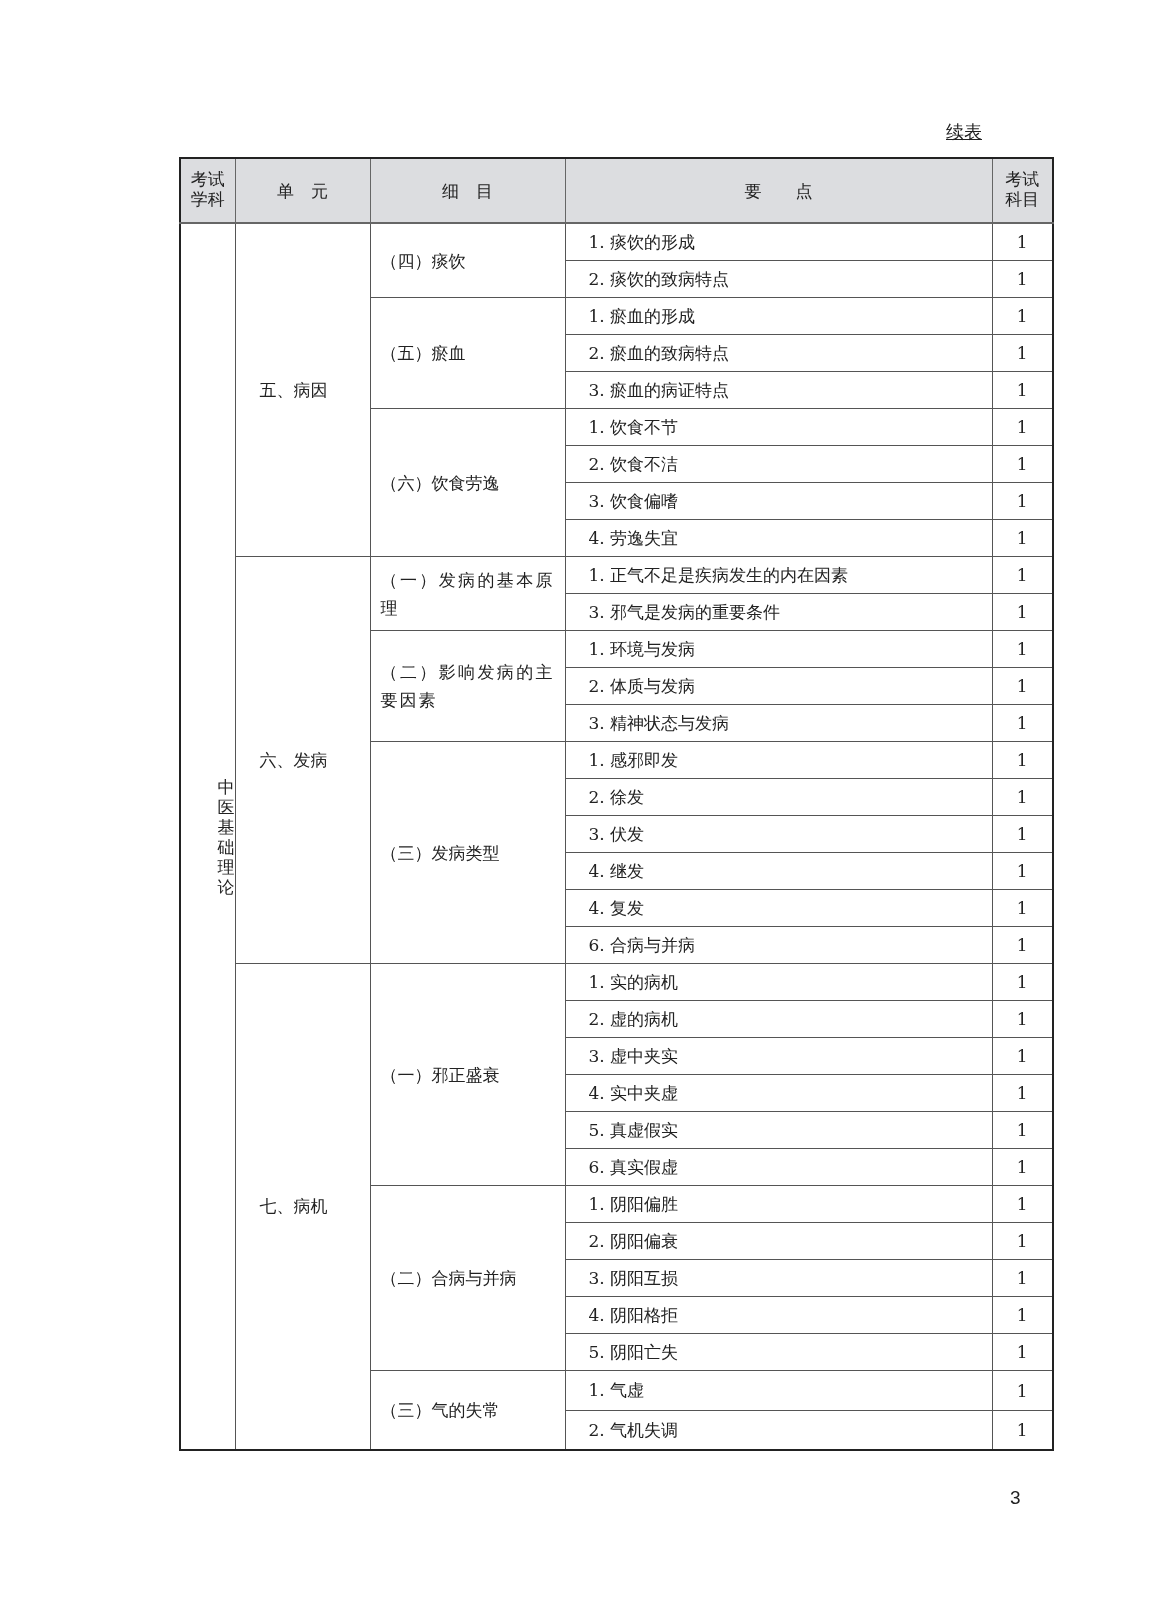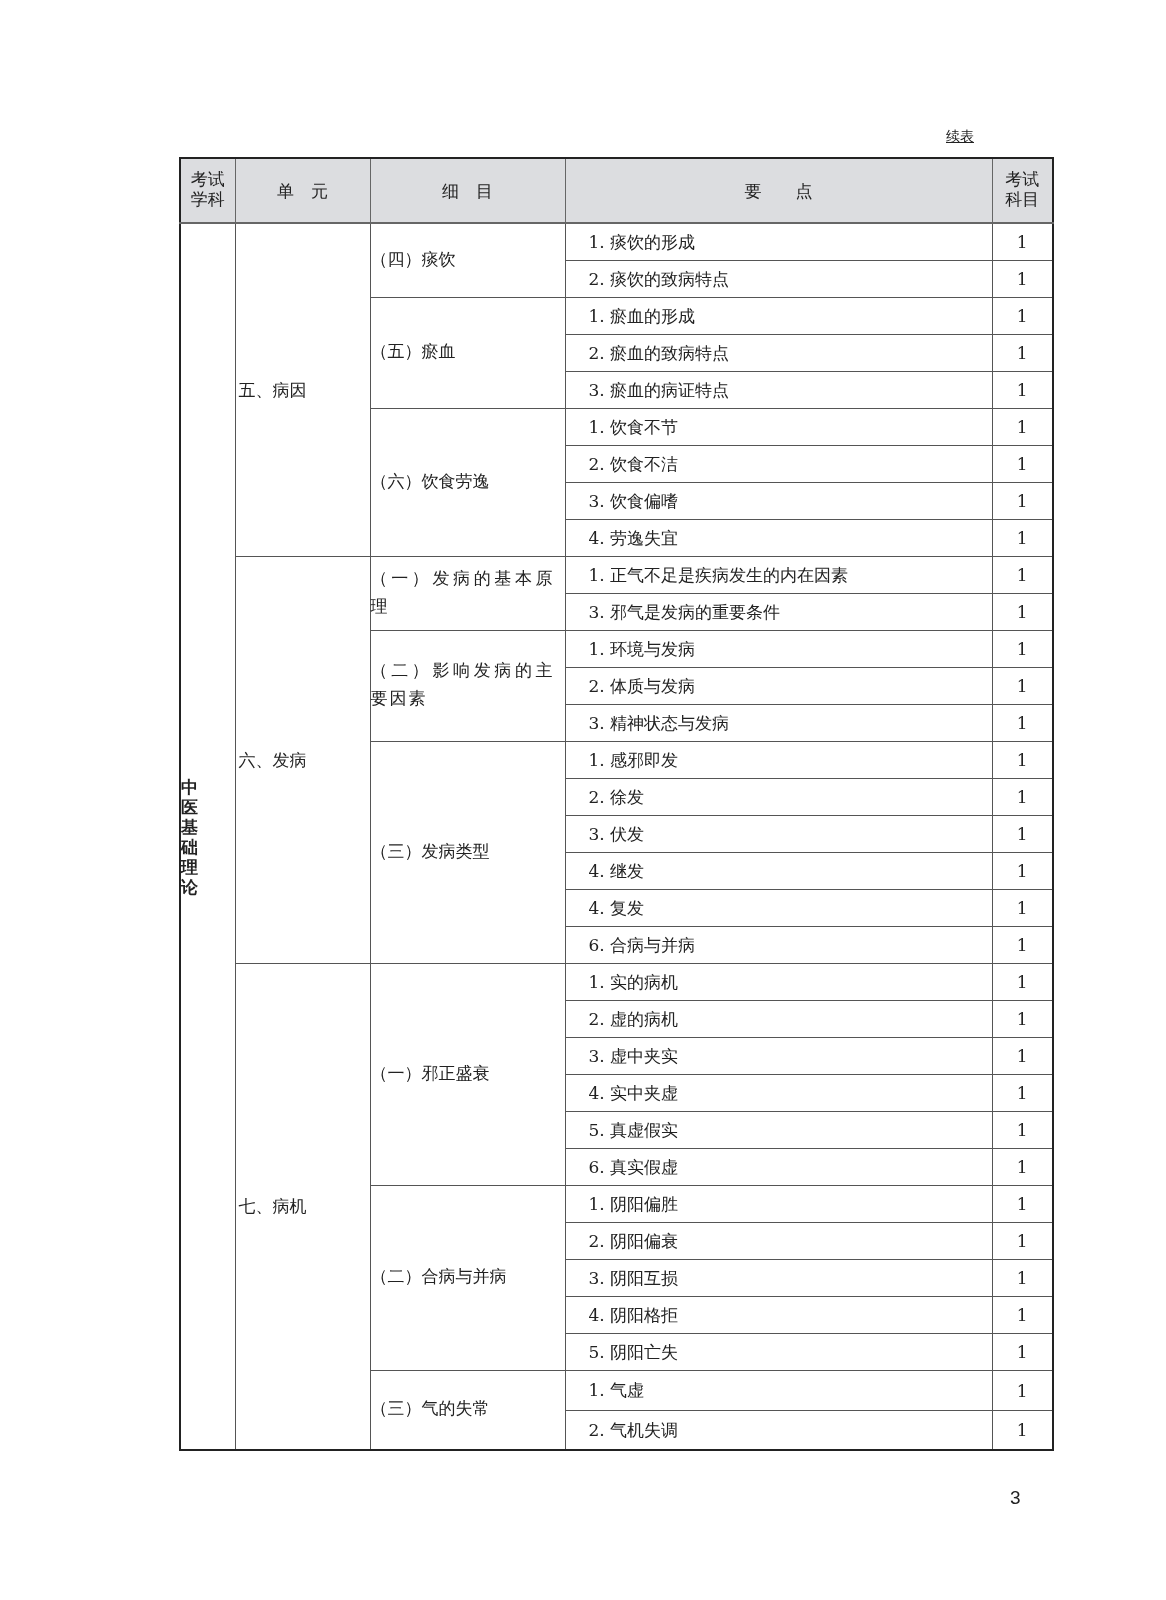--- a/index.html
+++ b/index.html
@@ -1,33 +1,33 @@
 <!DOCTYPE html>
 <html><head>
 <meta charset="utf-8">
 <style>
   html, body { margin:0; padding:0; background:#ffffff; }
   body { width:1166px; height:1600px; position:relative; overflow:hidden;
          font-family:"DejaVu Serif","Liberation Serif",serif; color:#222; }
-  .continued { position:absolute; left:946px; top:128px; font-size:14px;text-decoration:underline; }
+  .continued { position:absolute; left:946px; top:120px; font-size:18px;text-decoration:underline; }
   .page-num { position:absolute; left:1010px; top:1487px; font-size:19px;
               font-family:"Liberation Sans","DejaVu Sans",sans-serif; }
   table { position:absolute; left:147px; top:157px; border-collapse:collapse;
           table-layout:fixed; width:873px; border:2px solid #222;margin-left:32px; }
   col.c1 { width:55px; } col.c2 { width:135px; } col.c3 { width:195px; }
   col.c4 { width:427px; } col.c5 { width:61px; }
   th { background:#dcdde0; font-weight:normal; font-size:17px; height:61px;
        border:1px solid #666; border-bottom:2px solid #666; line-height:26px; }
   td { border:1px solid #555; font-size:17px; height:36px; padding:0; }
   td.pt { padding-left:23px; }
   td.sc { text-align:center; }
-  td.sub { padding-right:10px; line-height:28px;font-family:Liberation Mono, monospace; }
+  td.sub { padding-left:10px; padding-right:10px; line-height:28px; }
   td.sub.spaced { text-align:justify; text-align-last:left; letter-spacing:2px; }
-  td.unit { padding-left:3px; vertical-align:middle; }
-  td.subj { text-align:left; vertical-align:middle;font-weight:bold; }
+  td.unit { padding-left:24px; vertical-align:middle; }
+  td.subj { text-align:right; vertical-align:middle; }
   .vert { display:inline-block; width:18px; line-height:20px; font-size:17px; word-break:break-all; }
 </style>
 </head>
 <body>
 
 <div class="continued">续表</div>
 
 <table>
   <colgroup>
       <col class="c1">

